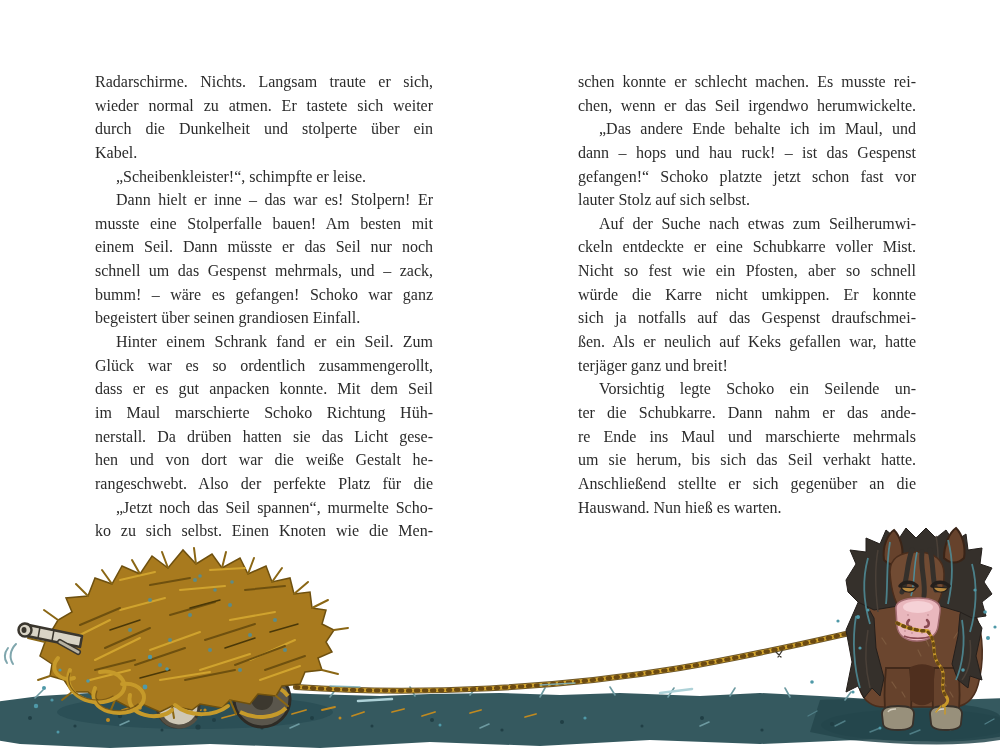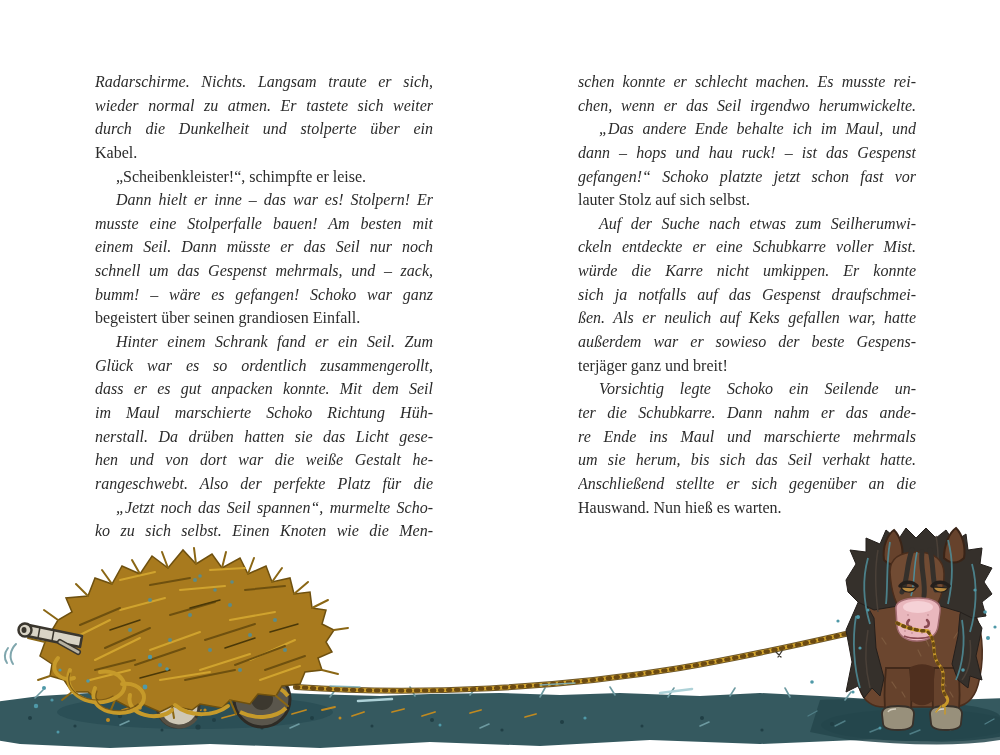--- a/index.html
+++ b/index.html
@@ -8,21 +8,21 @@
     background:#ffffff;
     font-family:"Liberation Serif","DejaVu Serif",serif;
   }
   .page{
     position:absolute;top:70px;width:338px;
     font-size:16px;line-height:23.65px;color:#2b2b2b;
   }
   #left-page{left:95px;}
   #right-page{left:578px;}
   .line{height:23.65px;overflow:hidden;text-align:justify;}
-  .line.just{text-align-last:justify;font-style:italic;}
+  .line.just{text-align-last:justify;}
   .line.indent{text-indent:21px;}
   #illustration{position:absolute;left:0;top:520px;width:1000px;height:235px;}
 </style>
 </head>
 <body>
 
 <div id="left-page" class="page">
     <div class="line just">Radarschirme. Nichts. Langsam traute er sich,</div>
     <div class="line just">wieder normal zu atmen. Er tastete sich weiter</div>
     <div class="line just">durch die Dunkelheit und stolperte über ein</div>
@@ -46,24 +46,24 @@
   </div>
 <div id="right-page" class="page">
     <div class="line just">schen konnte er schlecht machen. Es musste rei-</div>
     <div class="line just">chen, wenn er das Seil irgendwo herumwickelte.</div>
     <div class="line indent just">„Das andere Ende behalte ich im Maul, und</div>
     <div class="line just">dann – hops und hau ruck! – ist das Gespenst</div>
     <div class="line just">gefangen!“ Schoko platzte jetzt schon fast vor</div>
     <div class="line">lauter Stolz auf sich selbst.</div>
     <div class="line indent just">Auf der Suche nach etwas zum Seilherumwi-</div>
     <div class="line just">ckeln entdeckte er eine Schubkarre voller Mist.</div>
+    <div class="line just">Nicht so fest wie ein Pfosten, aber so schnell</div>
     <div class="line just">würde die Karre nicht umkippen. Er konnte</div>
     <div class="line just">sich ja notfalls auf das Gespenst draufschmei-</div>
     <div class="line just">ßen. Als er neulich auf Keks gefallen war, hatte</div>
-    <div class="line just">außerdem war er sowieso der beste Gespens-</div>
     <div class="line">terjäger ganz und breit!</div>
     <div class="line indent just">Vorsichtig legte Schoko ein Seilende un-</div>
     <div class="line just">ter die Schubkarre. Dann nahm er das ande-</div>
     <div class="line just">re Ende ins Maul und marschierte mehrmals</div>
     <div class="line just">um sie herum, bis sich das Seil verhakt hatte.</div>
     <div class="line just">Anschließend stellte er sich gegenüber an die</div>
     <div class="line">Hauswand. Nun hieß es warten.</div>
   </div>
 
 <svg id="illustration" viewBox="0 0 1000 235" xmlns="http://www.w3.org/2000/svg">

